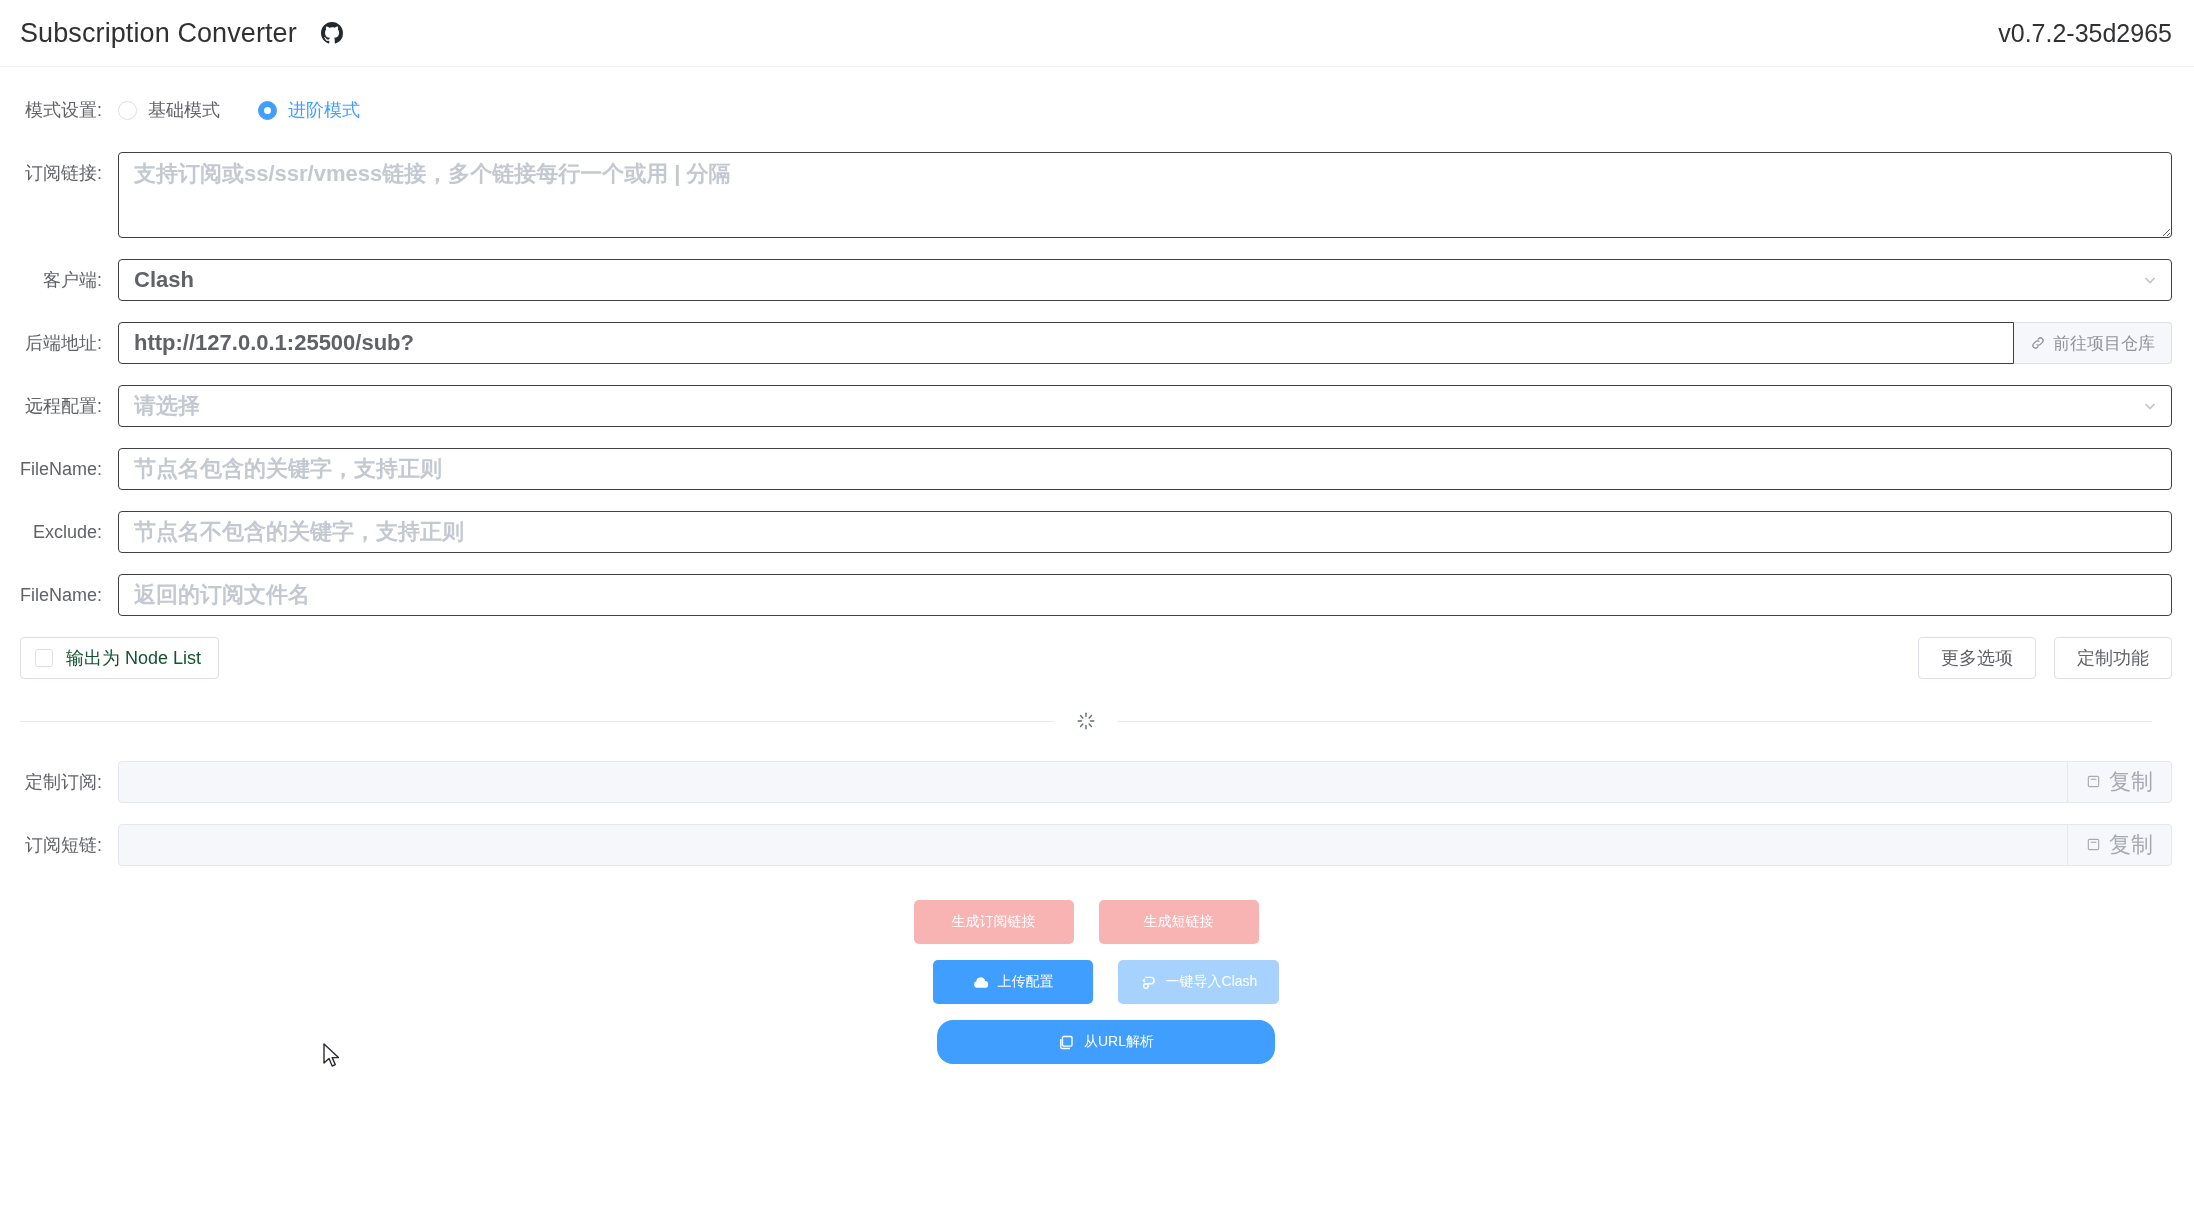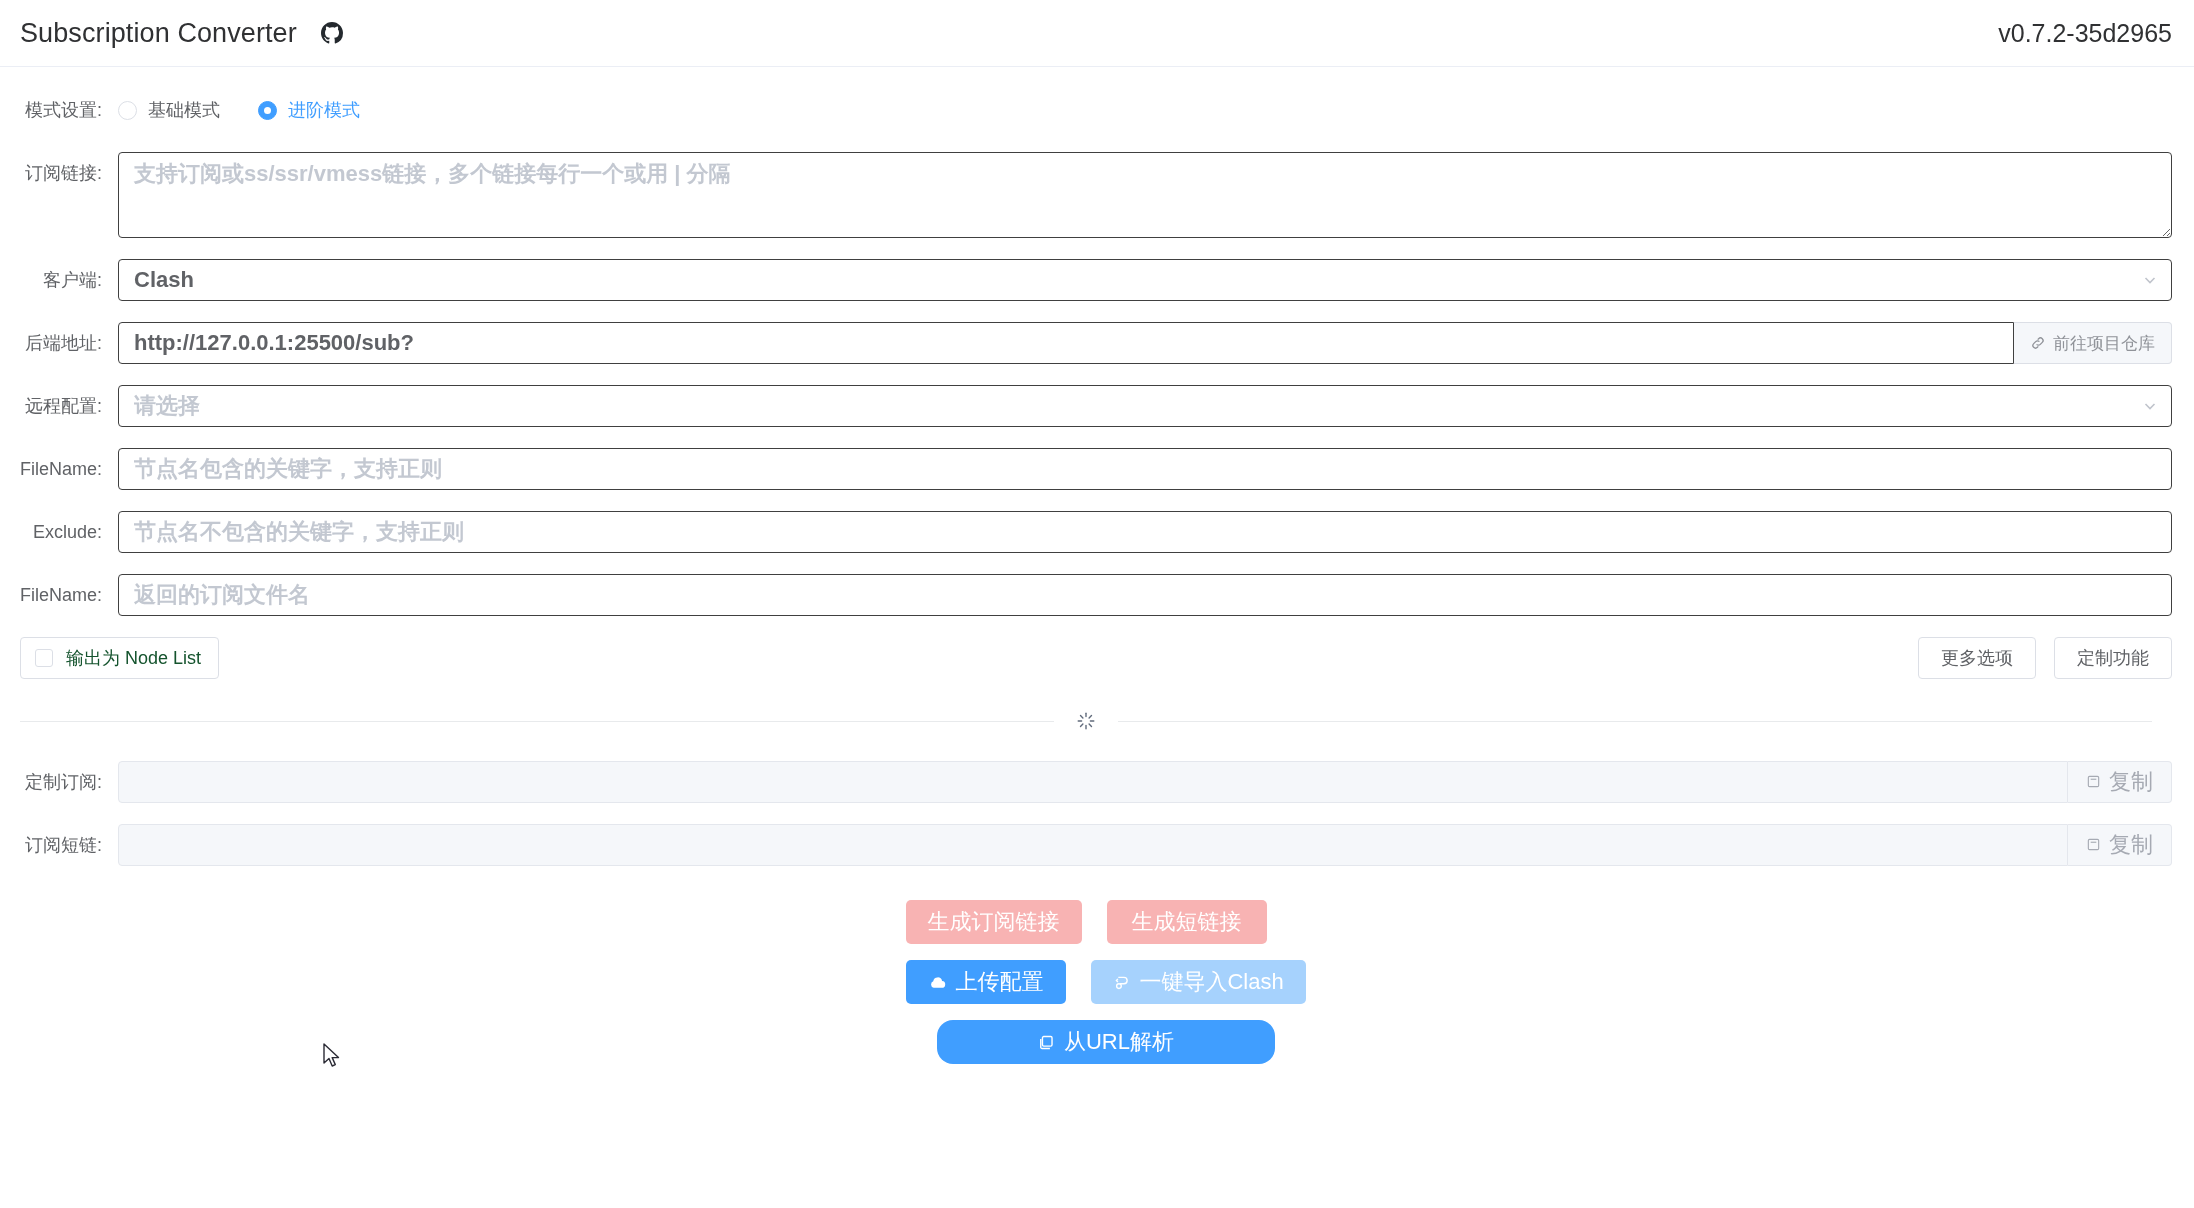--- a/index.html
+++ b/index.html
@@ -207,21 +207,21 @@
     display: flex;
     justify-content: center;
     gap: 25px;
     margin-bottom: 16px;
   }
   .abtn {
     height: 44px;
     min-width: 160px;
     border: none;
     border-radius: 5px;
-    font-size: 22px;
+    font-size: 14px;
     color: #fff;
     cursor: pointer;
     display: inline-flex;
     align-items: center;
     justify-content: center;
     gap: 9px;
     padding: 0 22px;
     font-family: inherit;
     white-space: nowrap;
   }

